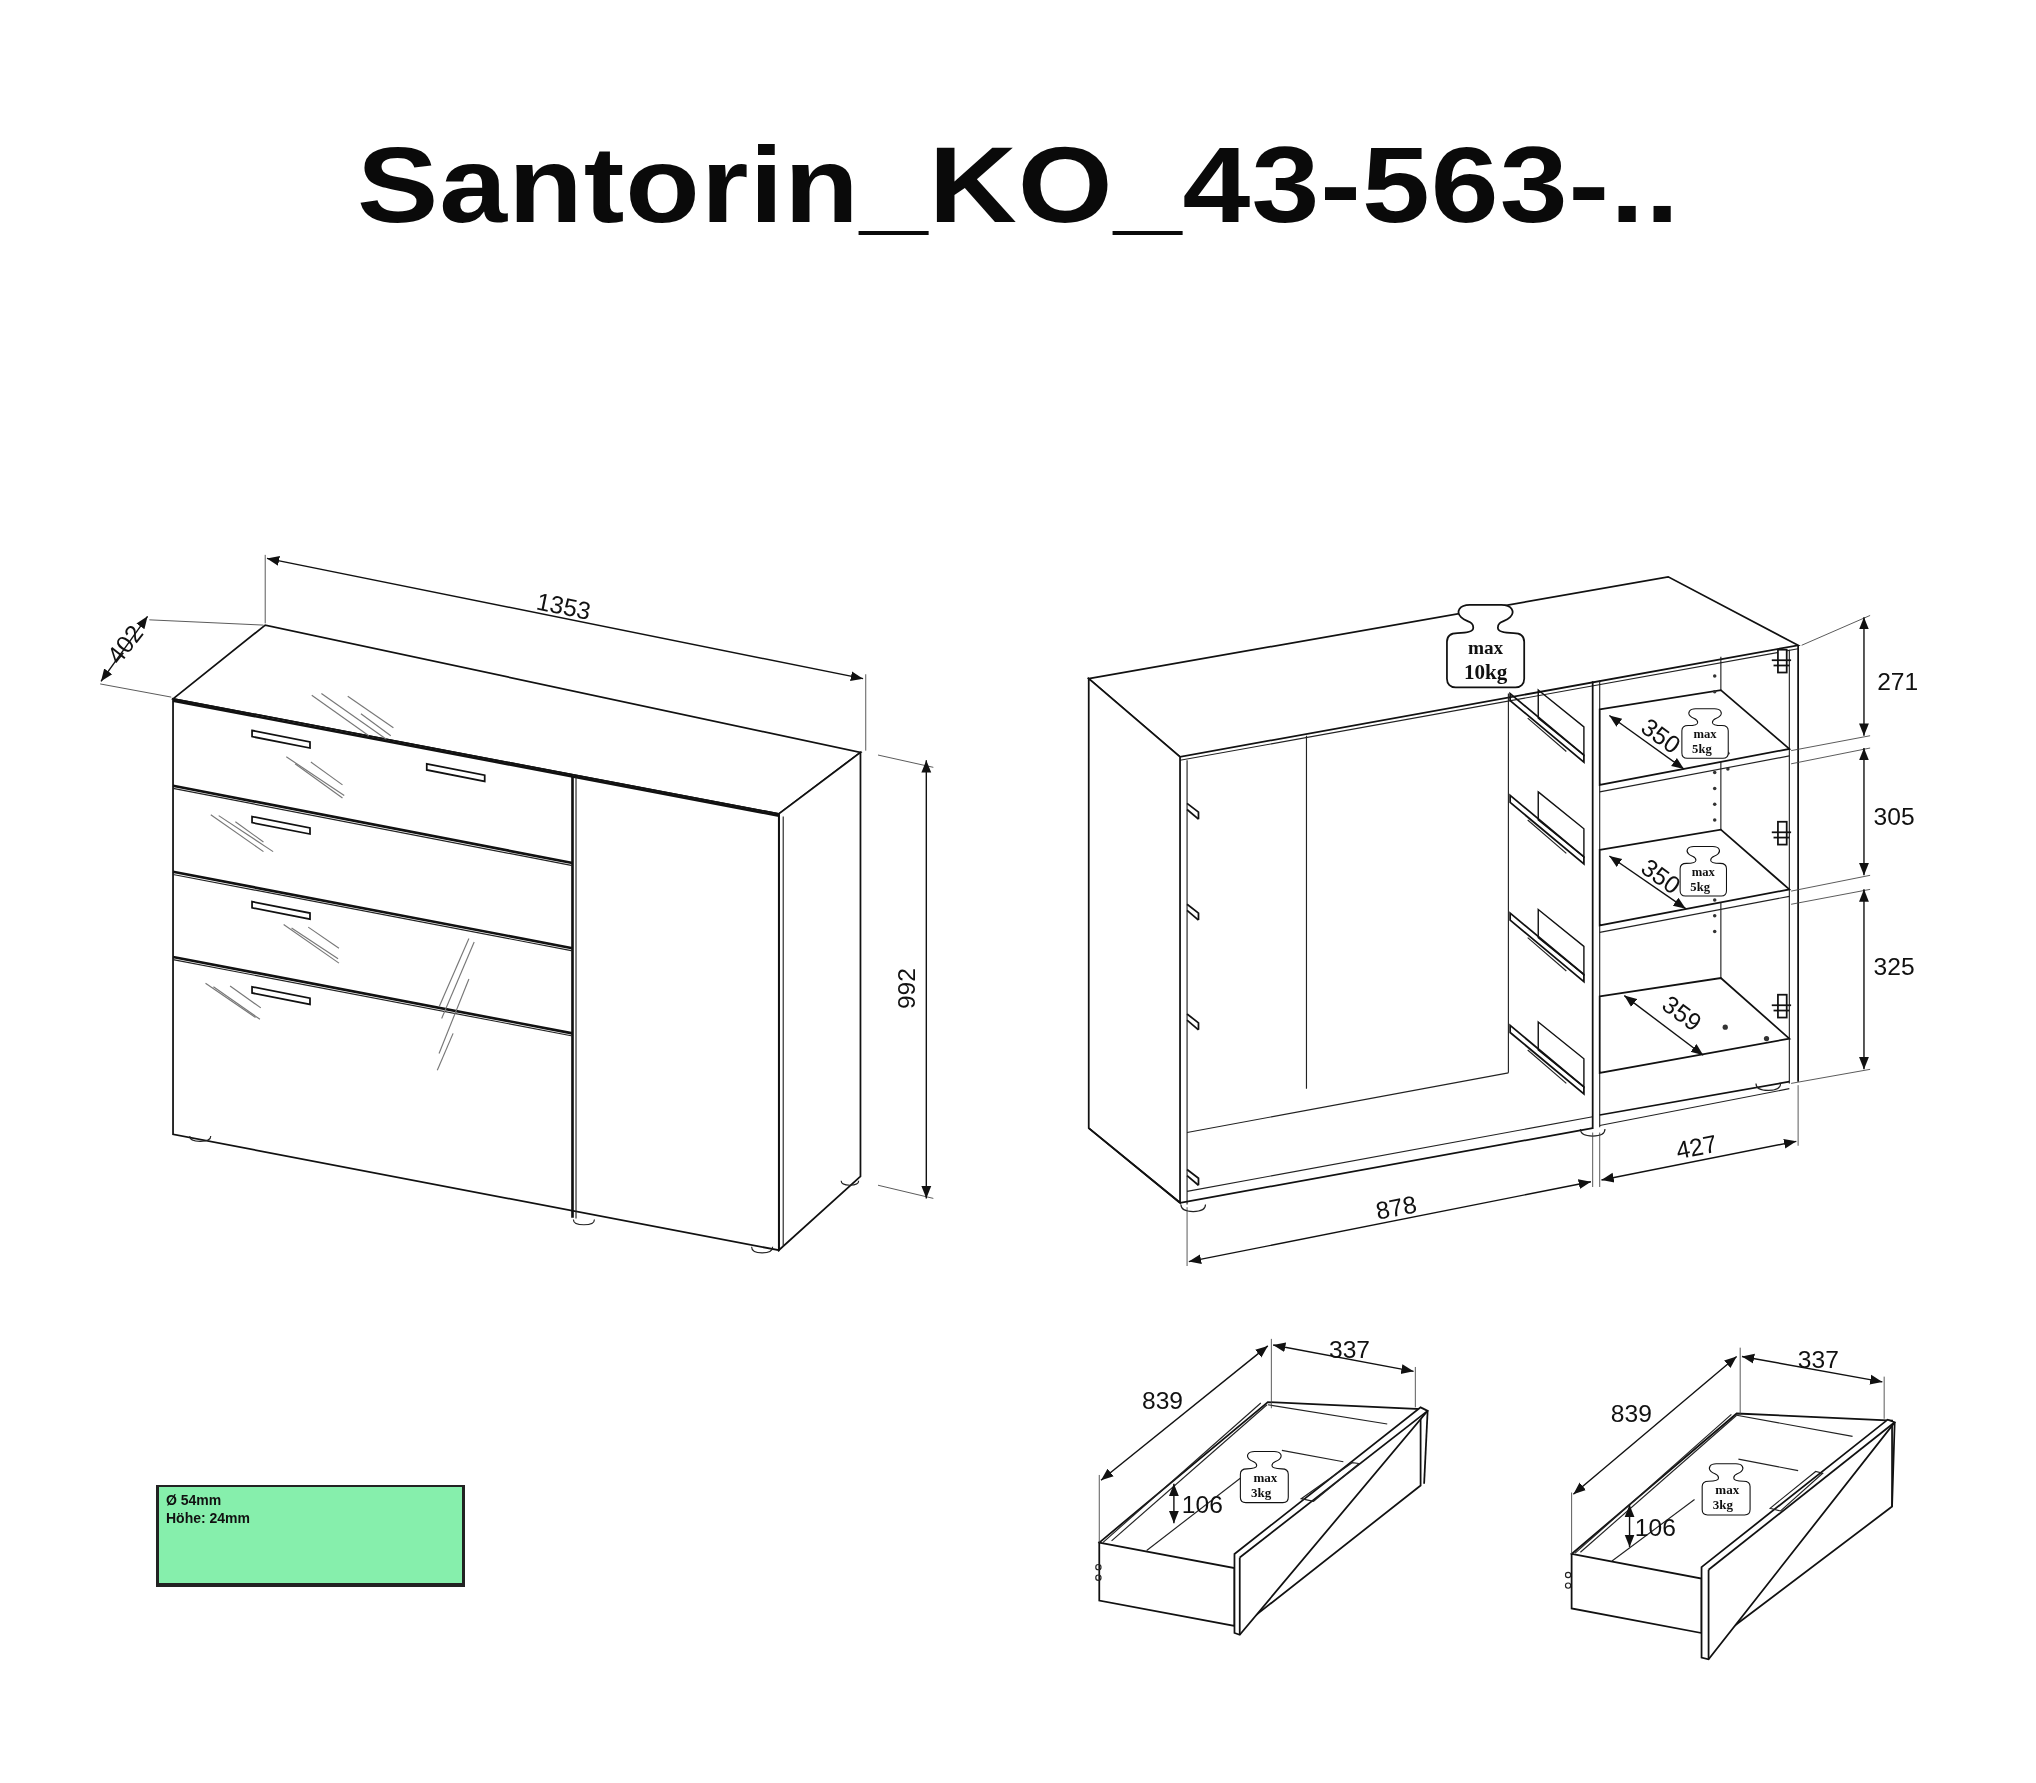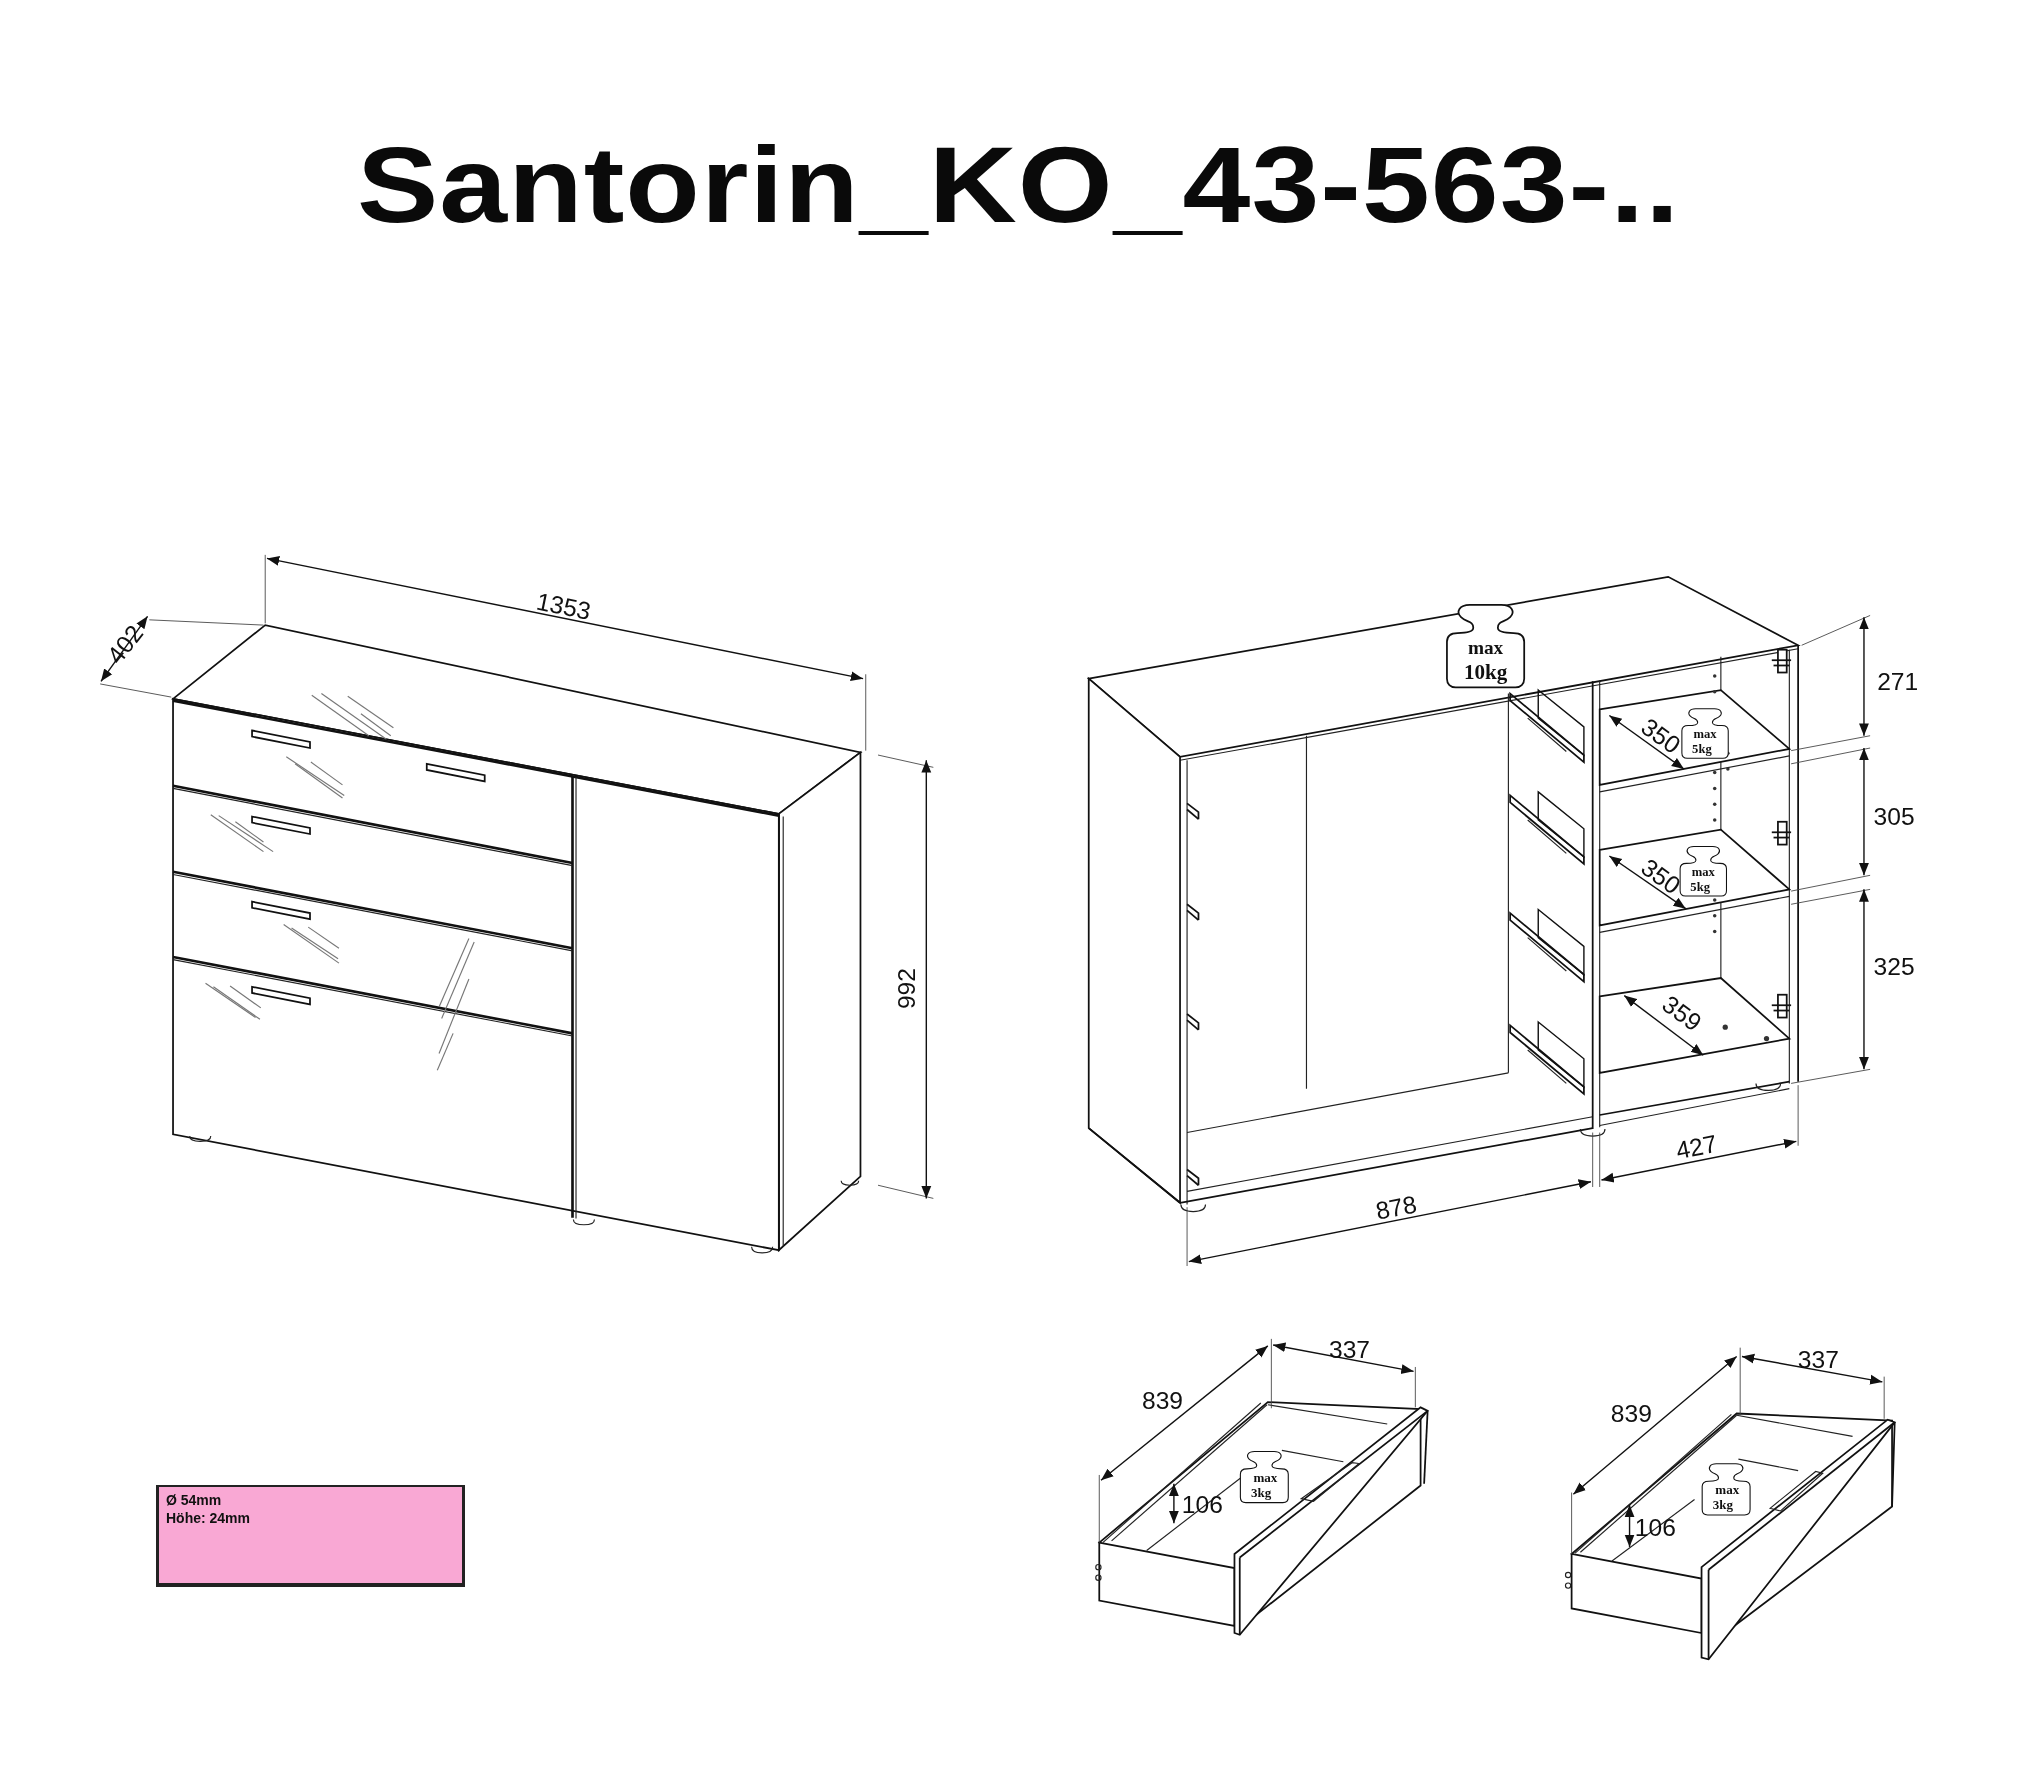--- a/index.html
+++ b/index.html
@@ -15,21 +15,21 @@
   .ln-thin { stroke:#222; stroke-width:1.3; fill:none; }
   .ln-heavy { stroke:#111; stroke-width:3; fill:none; }
   .dim { stroke:#111; stroke-width:1.6; fill:none; }
   .ext { stroke:#444; stroke-width:1; fill:none; }
   .glass { stroke:#777; stroke-width:1.3; fill:none; }
   .dimtext { font-family:"Liberation Sans", sans-serif; font-size:28px; fill:#111; }
   .wtext { font-family:"Liberation Serif", serif; font-weight:bold; fill:#111; }
   .face { fill:#fff; stroke:#111; stroke-width:2; }
   .legend-box {
     position:absolute; left:156px; top:1485px; width:309px; height:102px;
-    border:3.5px solid #222; border-top-width:2.6px; border-bottom-width:4.4px; box-sizing:border-box; background:#f9a8d4;
+    border:3.5px solid #222; border-top-width:2.6px; border-bottom-width:4.4px; box-sizing:border-box; background:#86efac;
   }
   .legend-text { position:absolute; left:7px; top:5.3px; font-family:"Liberation Sans", sans-serif; font-weight:bold; font-size:14px; line-height:17.6px; color:#111; }
   .legend-text div { white-space:nowrap; }
 </style>
 </head>
 <body>
 
 <div class="title">Santorin_KO_43-563-..</div>
 
 <svg class="drawing" width="2037" height="1784" viewBox="0 0 2320 2032">

